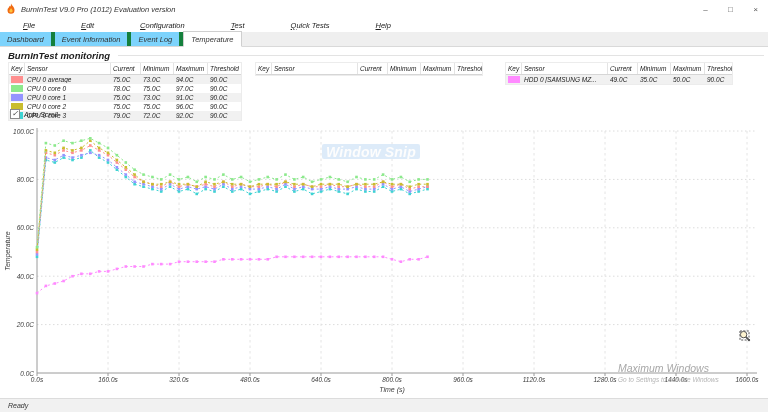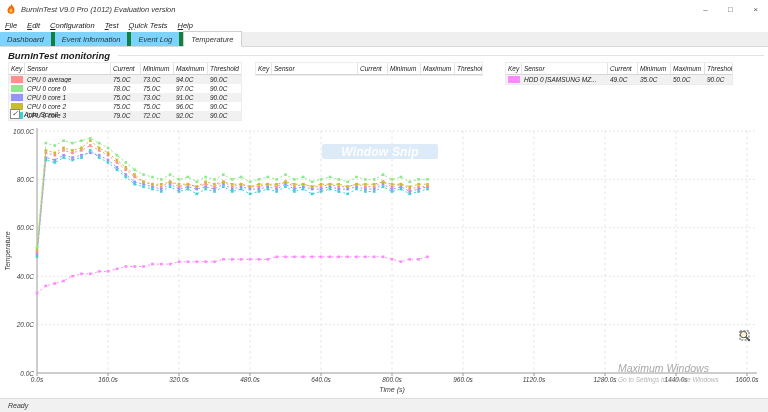--- a/index.html
+++ b/index.html
@@ -8,21 +8,21 @@
 
   
   .titlebar{position:absolute;left:0;top:0;width:768px;height:18px;background:#fff;display:flex;align-items:center;}
   .flame{width:12px;height:12px;margin-left:5px;display:inline-flex;}
   .title{font-size:7.5px;color:#333;margin-left:4px;}
   .wctrls{position:absolute;right:0;top:0;height:18px;display:flex;}
   .wbtn{width:25px;height:18px;display:flex;align-items:center;justify-content:center;font-size:8px;color:#555;cursor:default;}
 
   
   .menubar{position:absolute;left:0;top:18px;width:768px;height:14px;background:#fff;display:flex;align-items:center;}
-  .mitem{font-size:7.5px;color:#222;padding:2px 5px;}
+  .mitem{font-size:7.5px;color:#222;padding:2px 23px;}
   .mitem u{text-decoration:underline;}
 
   
   .tabbar{position:absolute;left:0;top:32px;width:768px;height:15px;background:#efefef;border-bottom:1px solid #d9d9d9;display:flex;align-items:flex-end;box-sizing:border-box;}
   .tab{font-size:7.5px;color:#333;padding:3px 7px 2px 7px;border-right:4px solid #15803d;background:#7dd3fc;}
   .tab.active{background:#fff;border:1px solid #cfcfcf;border-bottom:1px solid #fff;margin-bottom:-1px;}
 
   
   .section-head{position:absolute;left:8px;right:4px;top:50px;display:flex;align-items:center;}
   .section-title{font-size:9.5px;font-weight:bold;color:#1d1d1d;white-space:nowrap;}
@@ -42,21 +42,21 @@
   .swatch{display:block;width:12px;height:7px;}
 
   
   .autoscroll{position:absolute;left:10px;top:109px;display:flex;align-items:center;}
   .cb{width:8px;height:8px;border:1px solid #8a8a8a;background:#fff;font-size:8px;line-height:8px;color:#444;display:flex;align-items:center;justify-content:center;}
   .cb-label{font-size:7px;color:#222;margin-left:4px;}
 
   
   .chart{position:absolute;left:0;top:120px;width:768px;height:278px;}
   .chart svg{position:absolute;left:0;top:0;}
-  .snip{position:absolute;left:322px;top:24px;width:116px;height:15px;background:rgba(213,230,248,0.8);border-radius:2px;display:flex;align-items:center;justify-content:center;font-size:12px;font-weight:bold;color:#fdfdfd;letter-spacing:.2px;}
+  .snip{position:absolute;left:322px;top:24px;width:98px;height:15px;background:rgba(213,230,248,0.8);border-radius:2px;display:flex;align-items:center;justify-content:center;font-size:14px;font-weight:bold;color:#fdfdfd;letter-spacing:.2px;}
   .watermark{position:absolute;left:618px;top:242px;color:#a8a8a8;pointer-events:none;}
   .wm1{font-size:10.5px;}
   .wm2{font-size:6.5px;color:#b5b5b5;margin-top:2px;}
   .zoombar{position:absolute;left:739px;top:210px;display:flex;flex-direction:column;gap:1px;}
   .zbtn{width:13px;height:13px;display:flex;align-items:center;justify-content:center;}
 
   
   .statusbar{position:absolute;left:0;bottom:0;width:768px;height:14px;background:#f1f1f1;border-top:1px solid #dcdcdc;display:flex;align-items:center;box-sizing:border-box;}
   .status-text{font-size:7px;color:#333;margin-left:8px;}
 </style>

